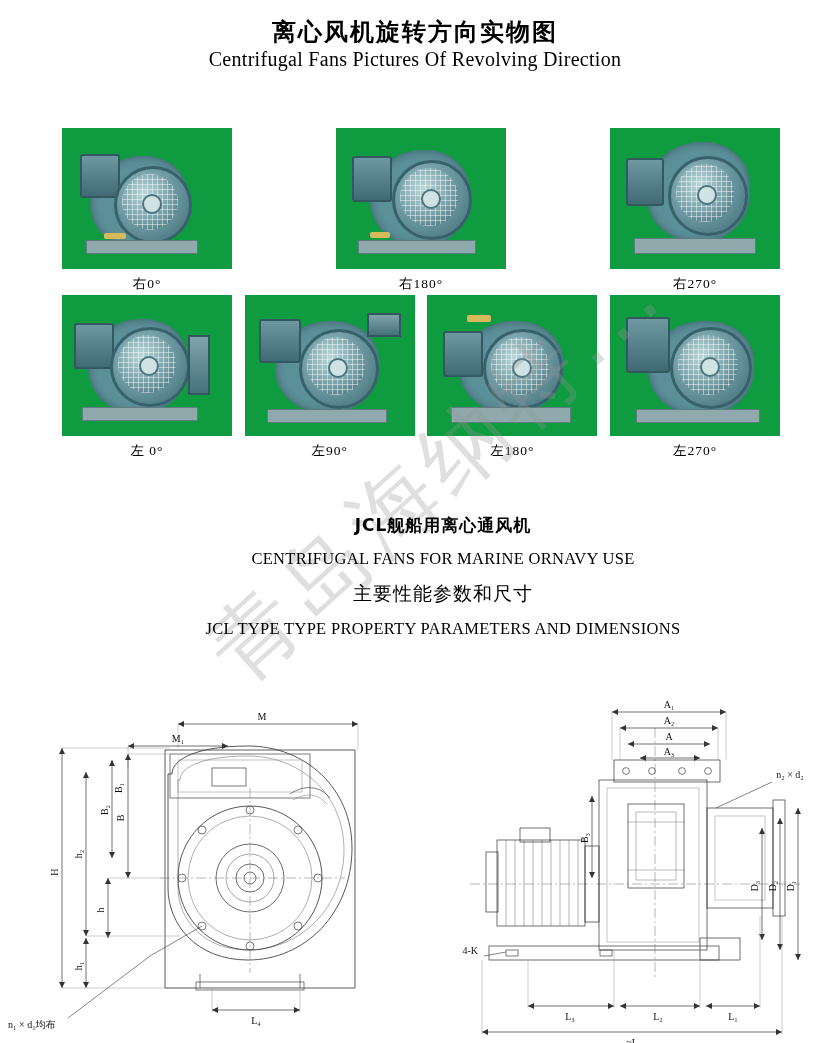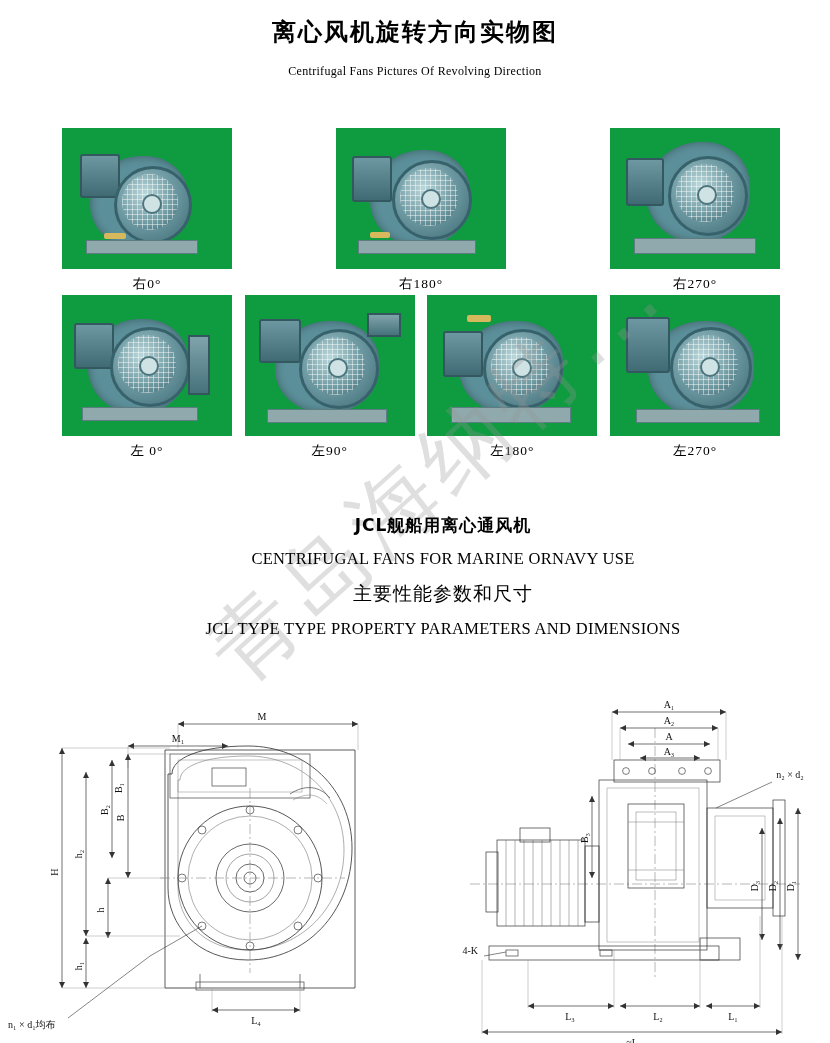--- a/index.html
+++ b/index.html
@@ -17,22 +17,22 @@
   .title-cn{
     text-align:center;
     font-family:"DejaVu Sans", sans-serif;
     font-weight:bold;
     font-size:24px;
     letter-spacing:2px;
     margin-top:16px;
   }
   .title-en{
     text-align:center;
-    font-size:12px;
-    margin-top:16px;
+    font-size:20px;
+    margin-top:0;
     letter-spacing:.3px;
   }
 
   
   .photo-grid{
     position:absolute;
     left:50px;top:112px;
     width:730px;
   }
   .photo-row{display:flex;justify-content:space-between;}

